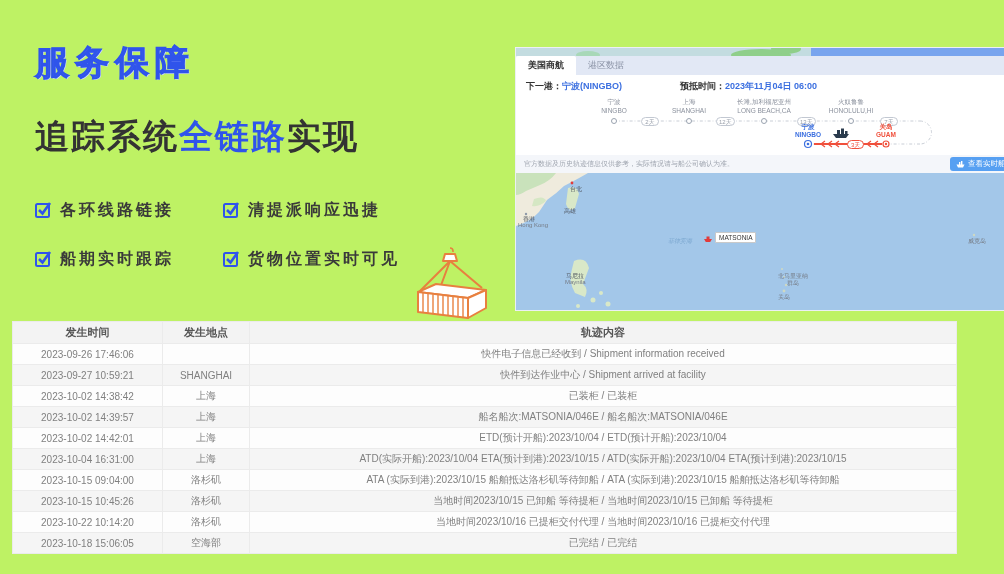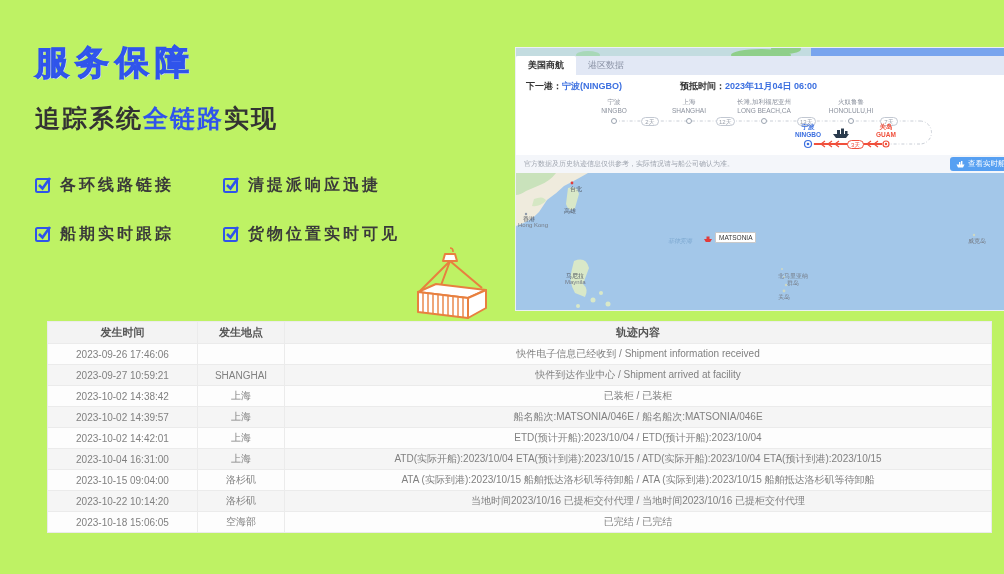--- a/index.html
+++ b/index.html
@@ -8,21 +8,21 @@
     position:relative; width:1004px; height:574px; background:#bef264;
     overflow:hidden; font-family:"Liberation Sans", sans-serif;
   }
 
   
   .hero { position:absolute; left:35px; top:40px; width:440px; }
   .hero h1 {
     font-size:34px; font-weight:900; letter-spacing:6px; color:#4161E8;
     -webkit-text-stroke:1px #2F54EB; text-shadow:1px 1px 0 #c9d4ff;
   }
-  .hero h2 { margin-top:16px; font-size:25px; font-weight:900; letter-spacing:2px; color:#333; }
+  .hero h2 { margin-top:28px; font-size:34px; font-weight:900; letter-spacing:2px; color:#333; }
   .hero h2 .hl { color:#2F54EB; }
   .features {
     margin-top:40px; display:grid; grid-template-columns:188px auto; row-gap:28px;
   }
   .feature { display:flex; align-items:center; gap:9px; font-size:16px; font-weight:600;
     letter-spacing:3px; color:#3a3a3a; }
   .cb { width:16px; height:16px; flex:0 0 16px; position:relative; }
   .cb svg { position:absolute; left:0; top:-3px; overflow:visible; }
 
   
@@ -70,21 +70,21 @@
   .map { position:relative; flex:1; overflow:hidden; background:#a3c7e9; }
   .map svg.geo { position:absolute; left:0; top:0; }
   .map-label { position:absolute; font-size:6px; color:#5b6470; white-space:nowrap; }
   .map-label.sea { color:#7ba7cf; font-style:italic; }
   .map-label.city { color:#4e545e; }
   .map-label.city-en, .map-label.place { color:#757b85; }
   .map-label.vessel { background:#fff; border:1px solid #c9c9c9; padding:0 3px; font-size:6.5px;
     color:#333; border-radius:1px; line-height:9px; }
 
   
-  .table-wrap { position:absolute; left:47px; top:321px; width:945px; }
+  .table-wrap { position:absolute; left:12px; top:321px; width:945px; }
   table { width:100%; border-collapse:collapse; table-layout:fixed; }
   th, td { border:1px solid #ebebeb; text-align:center; overflow:hidden; white-space:nowrap; }
   th { background:#f3f3f3; height:22px; font-size:11px; color:#555; font-weight:600; }
   td { height:21px; font-size:10px; color:#808080; padding:0 4px; }
   col.c1 { width:150px; } col.c2 { width:87px; }
   tbody tr:nth-child(even) { background:#f5f5f5; }
   tbody tr:nth-child(odd)  { background:#fdfdfd; }
 </style>
 </head>
 <body>
@@ -323,20 +323,25 @@
             <td>2023-10-04 16:31:00</td>
             <td>上海</td>
             <td>ATD(实际开船):2023/10/04 ETA(预计到港):2023/10/15 / ATD(实际开船):2023/10/04 ETA(预计到港):2023/10/15</td>
           </tr>
           <tr>
             <td>2023-10-15 09:04:00</td>
             <td>洛杉矶</td>
             <td>ATA (实际到港):2023/10/15 船舶抵达洛杉矶等待卸船 / ATA (实际到港):2023/10/15 船舶抵达洛杉矶等待卸船</td>
           </tr>
           <tr>
+            <td>2023-10-15 10:45:26</td>
+            <td>洛杉矶</td>
+            <td>当地时间2023/10/15 已卸船 等待提柜 / 当地时间2023/10/15 已卸船 等待提柜</td>
+          </tr>
+          <tr>
             <td>2023-10-22 10:14:20</td>
             <td>洛杉矶</td>
             <td>当地时间2023/10/16 已提柜交付代理 / 当地时间2023/10/16 已提柜交付代理</td>
           </tr>
           <tr>
             <td>2023-10-18 15:06:05</td>
             <td>空海部</td>
             <td>已完结 / 已完结</td>
           </tr>
         </tbody>

